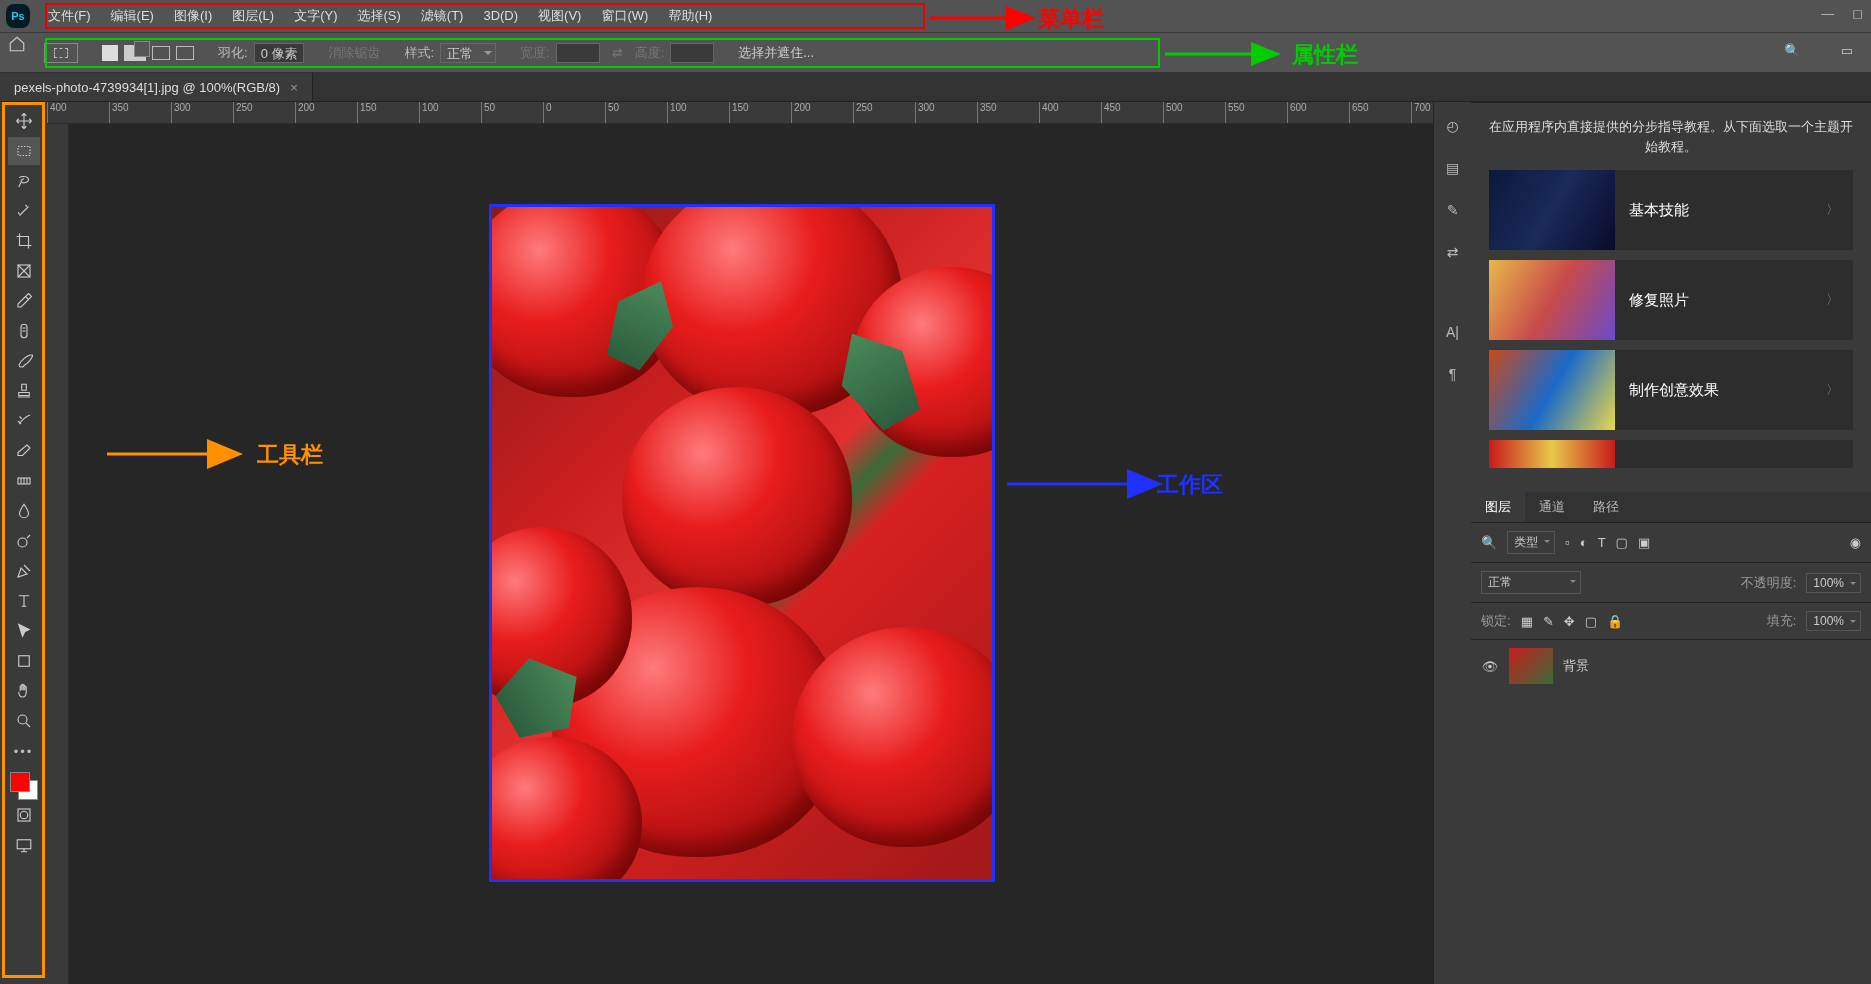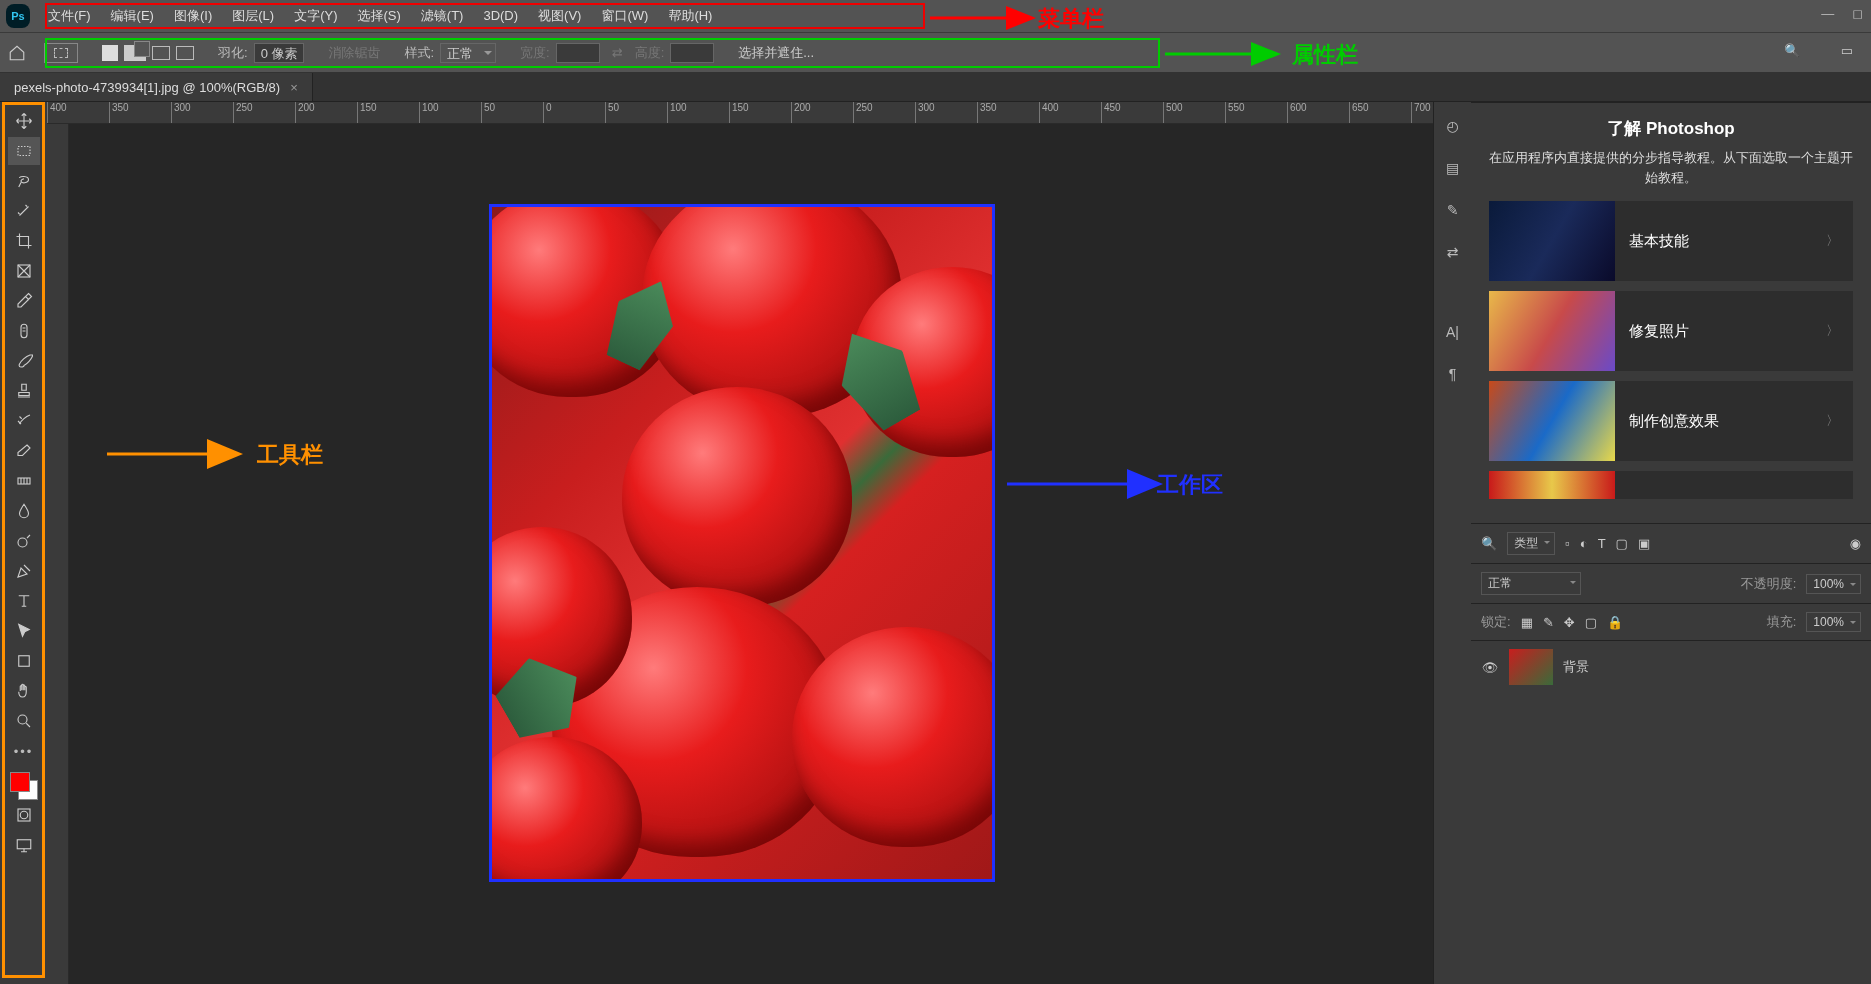--- a/index.html
+++ b/index.html
@@ -6,21 +6,21 @@
 body { background:#535353; color:#ccc; font-size:13px; overflow:hidden; width:1871px; height:984px; position:relative; }
 
 
 .menubar { height:32px; background:#535353; display:flex; align-items:center; padding:0 6px; position:relative; }
 .ps-logo { width:24px; height:24px; background:#001d26; color:#31c5f0; font-size:11px; font-weight:bold; display:flex; align-items:center; justify-content:center; border-radius:8px; margin-right:8px; }
 .menu-item { padding:0 10px; height:32px; line-height:32px; color:#ddd; cursor:pointer; }
 .window-ctrl { position:absolute; right:8px; top:6px; display:flex; gap:18px; color:#bbb; }
 .menubar-box { position:absolute; left:45px; top:3px; width:880px; height:26px; border:2px solid #e00; pointer-events:none; }
 
 
-.optbar { height:40px; background:#535353; display:flex; align-items:center; padding:0 6px; gap:8px; position:relative; border-top:1px solid #3a3a3a; }
+.optbar { height:40px; background:#535353; display:flex; padding:0 6px; gap:8px; position:relative; border-top:1px solid #3a3a3a; }
 .opt-home { width:22px; height:22px; display:flex; align-items:center; justify-content:center; }
 .opt-group { display:flex; align-items:center; gap:6px; padding:0 8px; }
 .opt-sel { border:1px solid #888; width:34px; height:20px; display:flex; align-items:center; justify-content:center; }
 .opt-sq { width:16px; height:16px; background:#ddd; }
 .opt-sq2 { width:22px; height:16px; background:#ccc; position:relative; }
 .opt-sq2::after{content:"";position:absolute;width:14px;height:14px;background:#555;left:10px;top:-4px;border:1px solid #888;}
 .opt-sq3 { width:18px; height:14px; border:1px solid #bbb; }
 .opt-txt { color:#bbb; }
 .opt-field { border:1px solid #666; background:#3a3a3a; padding:1px 6px; height:20px; min-width:44px; }
 .opt-drop { border:1px solid #666; padding:1px 10px 1px 6px; height:20px; position:relative; min-width:56px;}
@@ -383,21 +383,20 @@
     <div class="strip-ico">▤</div>
     <div class="strip-ico">✎</div>
     <div class="strip-ico">⇄</div>
     <div style="height:20px;"></div>
     <div class="strip-ico">A|</div>
     <div class="strip-ico">¶</div>
   </div>
 
   <div class="right">
     <div class="panel learn">
-      <h2>了解 Photoshop</h2>
       <p>在应用程序内直接提供的分步指导教程。从下面选取一个主题开始教程。</p>
       <div class="learn-list">
         <div class="learn-item">
           <div class="learn-thumb" style="background:linear-gradient(120deg,#0a1a3a,#1a2a5a,#0a0a2a);"></div>
           <div class="lbl">基本技能</div>
           <div class="chev">〉</div>
         </div>
         <div class="learn-item">
           <div class="learn-thumb" style="background:linear-gradient(120deg,#e8b84a,#c84a4a,#6a4ac8);"></div>
           <div class="lbl">修复照片</div>
@@ -407,20 +406,25 @@
           <div class="learn-thumb" style="background:linear-gradient(120deg,#c84a1a,#1a6ac8,#e8d84a);"></div>
           <div class="lbl">制作创意效果</div>
           <div class="chev">〉</div>
         </div>
         <div class="learn-item" style="height:28px;">
           <div class="learn-thumb" style="height:28px;background:linear-gradient(90deg,#c81a1a,#e8c84a,#c81a1a);"></div>
         </div>
       </div>
     </div>
 
+    <div class="layerbar">
+      <div class="rtab active">图层</div>
+      <div class="rtab">通道</div>
+      <div class="rtab">路径</div>
+    </div>
     <div class="lopts">
       <span style="color:#bbb;">🔍</span>
       <span class="lopt-drop">类型</span>
       <span>▫</span>
       <span>◐</span>
       <span>T</span>
       <span>▢</span>
       <span>▣</span>
       <span style="margin-left:auto;">◉</span>
     </div>

